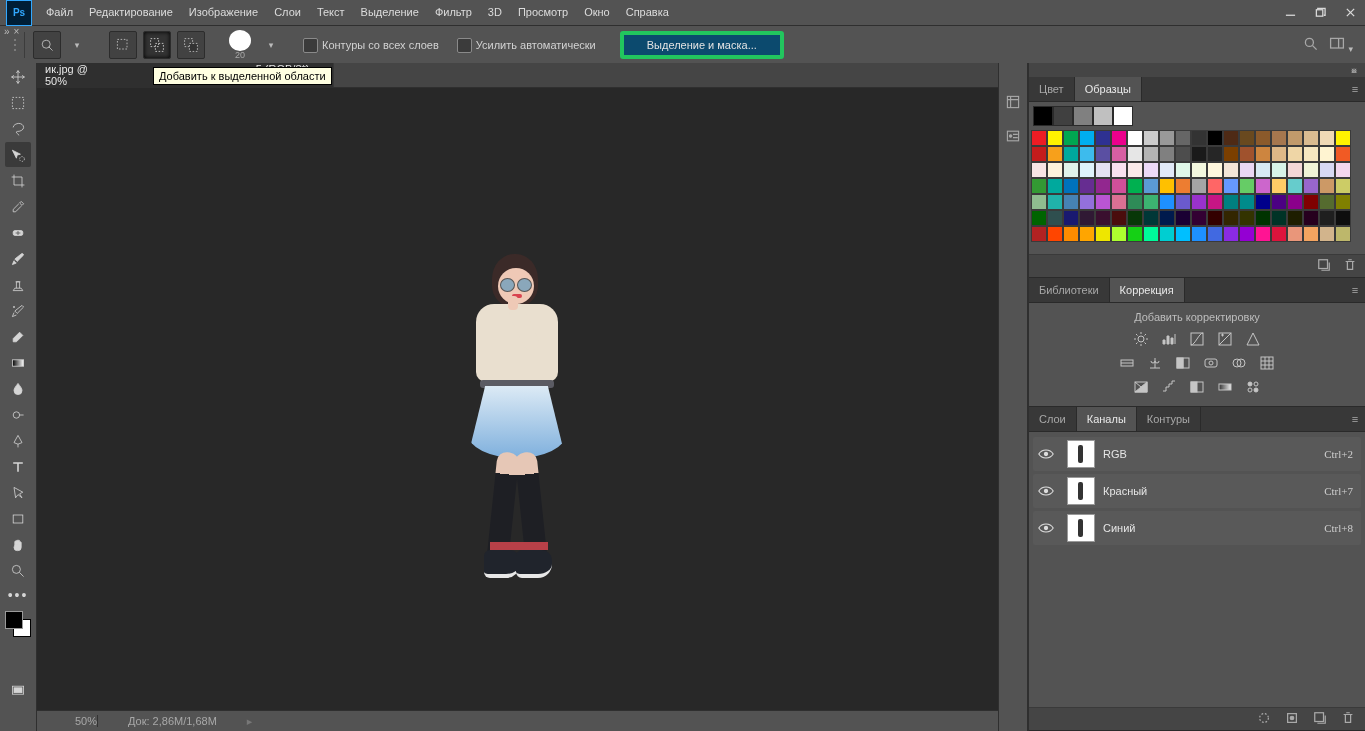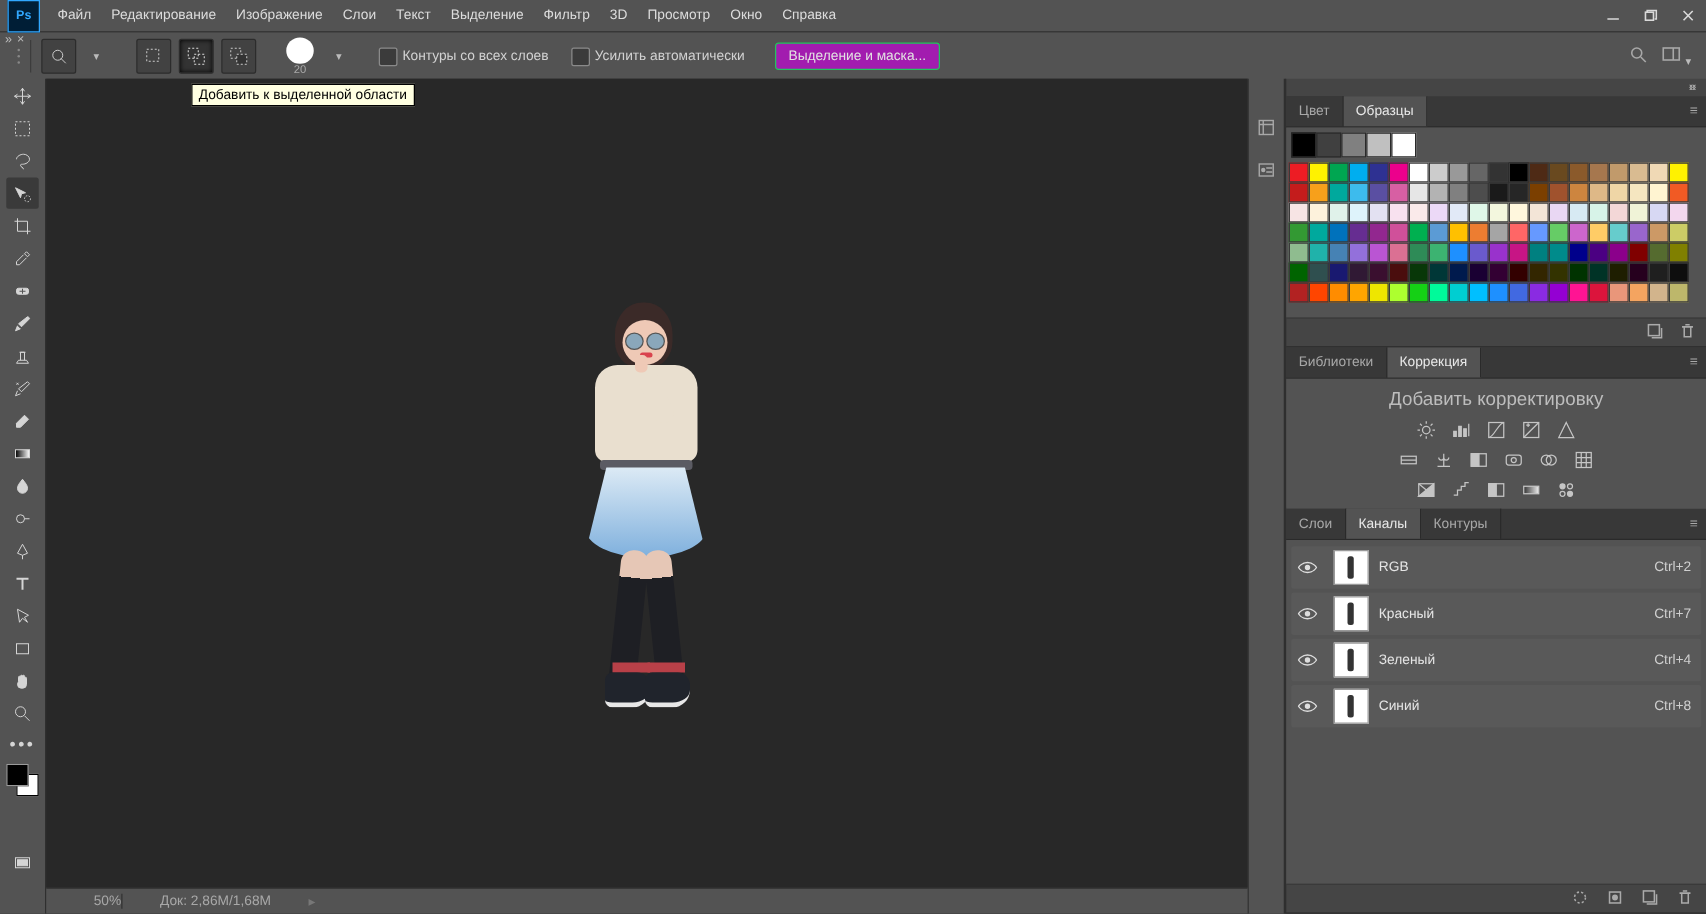--- a/index.html
+++ b/index.html
@@ -30,21 +30,21 @@
   .tab-handle{width:18px;height:26px;display:flex;flex-direction:column;align-items:center;justify-content:center;gap:3px;border-right:1px solid #3c3c3c;margin-right:2px;}
   .tab-handle span{width:2px;height:2px;background:#888;border-radius:50%;}
   .dd-btn{width:20px;height:20px;border-radius:2px;display:flex;align-items:center;justify-content:center;}
   .mode-btn{width:26px;height:26px;border:1px solid #2c2c2c;background:#424242;border-radius:2px;display:flex;align-items:center;justify-content:center;}
   .mode-btn.sel{background:#333;box-shadow:inset 0 0 4px #000;}
   .mode-btn svg{width:16px;height:16px;}
   .brush-preview{width:30px;height:30px;display:flex;flex-direction:column;align-items:center;}
   .brush-dot{width:22px;height:22px;border-radius:50%;background:#fff;margin-top:0px;}
   .brush-size{font-size:9px;color:var(--text-dim);margin-top:-1px;}
   .checkbox{width:13px;height:13px;border:1px solid #8a8a8a;background:#3b3b3b;border-radius:2px;display:inline-block;vertical-align:middle;margin-right:4px;}
-  .opt-btn{border:1px solid #22c55e;background:#a21caf;border-radius:3px;padding:4px 10px;color:#e2e2e2;}
+  .opt-btn{border:4px solid #22c55e;background:#0c4a6e;border-radius:3px;padding:4px 23px;color:#e2e2e2;}
   .right-tools{margin-left:auto;display:flex;align-items:center;gap:10px;margin-right:6px;}
   .right-tools svg{width:16px;height:16px;stroke:var(--text-dim);fill:none;stroke-width:1.6;}
   
   .body{position:absolute;top:63px;bottom:0;left:0;right:0;display:flex;}
   .left-col{width:36px;background:var(--bg);display:flex;flex-direction:column;align-items:center;border-right:1px solid #2f2f2f;}
   .left-col .tool{width:26px;height:25px;display:flex;align-items:center;justify-content:center;border-radius:2px;margin-top:1px;}
   .left-col .tool svg{width:16px;height:16px;stroke:#d5d5d5;fill:#d5d5d5;}
   .left-col .tool.sel{background:#3a3a3a;}
   .left-col .dots{margin-top:4px;color:#d5d5d5;letter-spacing:2px;font-size:14px;}
   .swatches-fgbg{position:relative;width:26px;height:26px;margin-top:8px;}
@@ -97,33 +97,33 @@
   .panel-menu{margin-left:auto;width:20px;display:flex;align-items:center;justify-content:center;color:#aaa;}
   .panel-body{flex:1;background:#535353;padding:4px 4px 4px 4px;}
   
   .sw-basic{display:flex;gap:0;margin-bottom:0;}
   .sw-basic span{width:18px;height:18px;border:1px solid #2a2a2a;}
   .sw-grid{display:grid;grid-template-columns:repeat(20,16px);grid-auto-rows:16px;gap:0;margin-top:4px;margin-left:-2px;}
   .sw-grid span{border:1px solid #3a3a3a;}
   .panel-footer{height:22px;display:flex;align-items:center;justify-content:flex-end;gap:12px;padding-right:8px;border-top:1px solid #3a3a3a;}
   .panel-footer svg{width:14px;height:14px;stroke:#aaa;fill:none;stroke-width:1.4;}
   
-  .adj-title{color:#bdbdbd;font-size:15px;padding:4px 8px;}
+  .adj-title{color:#bdbdbd;font-size:11px;padding:4px 8px;}
   .adj-row{display:flex;gap:8px;justify-content:center;padding:3px 6px;}
   .adj-row span{width:20px;height:18px;display:flex;align-items:center;justify-content:center;}
   .adj-row svg{width:16px;height:16px;stroke:#c5c5c5;fill:#c5c5c5;}
   
   .ch-list{padding:2px 4px;}
   .ch-row{height:34px;background:#595959;display:flex;align-items:center;margin:3px 0;border-radius:2px;}
   .ch-eye{width:26px;display:flex;align-items:center;justify-content:center;}
   .ch-eye svg{width:16px;height:12px;stroke:#ddd;fill:none;stroke-width:1.4;}
   .ch-thumb{width:26px;height:26px;background:#fff;border:1px solid #999;margin:0 8px;position:relative;overflow:hidden;}
   .ch-thumb .mini{position:absolute;left:10px;top:4px;width:5px;height:18px;background:#333;border-radius:2px;}
   .ch-name{flex:1;color:#e5e5e5;}
-  .ch-key{color:#cfcfcf;margin-right:8px;}
+  .ch-key{color:#cfcfcf;margin-right:8px;font-family:Liberation Serif, serif;}
   .dock-chevrons{position:absolute;top:0;right:0;width:22px;height:14px;display:flex;align-items:center;justify-content:center;color:#aaa;}
   .toolbox-strip{position:absolute;top:27px;left:4px;height:8px;width:28px;display:flex;gap:4px;align-items:center;}
   .toolbox-strip .dchv{font-size:10px;color:#bbb;}
   .sm-arrow{font-size:9px;color:#bbb;}
   .layers-footer{height:22px;display:flex;align-items:center;justify-content:flex-end;gap:14px;padding-right:10px;border-top:1px solid #3a3a3a;margin-top:auto;}
   .layers-footer svg{width:14px;height:14px;stroke:#aaa;fill:none;stroke-width:1.4;}
 </style>
 </head>
 <body>
 
@@ -355,20 +355,28 @@
       <div style="flex:1"></div>
       <div class="tool" style="margin-bottom:28px;">
           <svg viewBox="0 0 20 20">
             <rect x="3" y="4" width="14" height="10" fill="none" stroke="#d5d5d5"></rect>
             <rect x="5" y="6" width="10" height="6" fill="#d5d5d5"></rect>
           </svg>
         </div>
     </div>
 
     <div class="center">
+      <div class="doc-tabs">
+        <div class="doc-tab active">
+          <span>ик.jpg @ 50%</span>
+          <span style="opacity:0;width:150px"></span>
+          <span>5 (RGB/8*) *</span>
+          <span class="x">×</span>
+        </div>
+      </div>
       <div class="tooltip">Добавить к выделенной области</div>
       <div class="canvas-outer">
         <div class="film"></div>
         <div class="canvas">
           <div class="person">
             <div class="p-hair"></div>
               <div class="p-face"></div>
               <div class="p-glasses">
                 <span></span>
                 <span></span>
@@ -740,33 +748,20 @@
             <div class="ch-row">
               <div class="ch-eye">
                 <svg viewBox="0 0 20 14">
                   <path d="M1 7s3-5 9-5 9 5 9 5-3 5-9 5-9-5-9-5z"></path>
                   <circle cx="10" cy="7" r="2" fill="#ddd"></circle>
                 </svg>
               </div>
               <div class="ch-thumb">
                 <div class="mini"></div>
               </div>
-              <div class="ch-name">Зеленый</div>
-              <div class="ch-key">Ctrl+4</div>
-            </div>
-            <div class="ch-row">
-              <div class="ch-eye">
-                <svg viewBox="0 0 20 14">
-                  <path d="M1 7s3-5 9-5 9 5 9 5-3 5-9 5-9-5-9-5z"></path>
-                  <circle cx="10" cy="7" r="2" fill="#ddd"></circle>
-                </svg>
-              </div>
-              <div class="ch-thumb">
-                <div class="mini"></div>
-              </div>
               <div class="ch-name">Синий</div>
               <div class="ch-key">Ctrl+8</div>
             </div>
           </div>
         <div class="layers-footer">
           <div><svg viewBox="0 0 16 16">
                 <circle cx="8" cy="8" r="5" stroke-dasharray="2 2"></circle>
               </svg></div>
           <div><svg viewBox="0 0 16 16">
                 <rect x="3" y="3" width="10" height="10"></rect>

